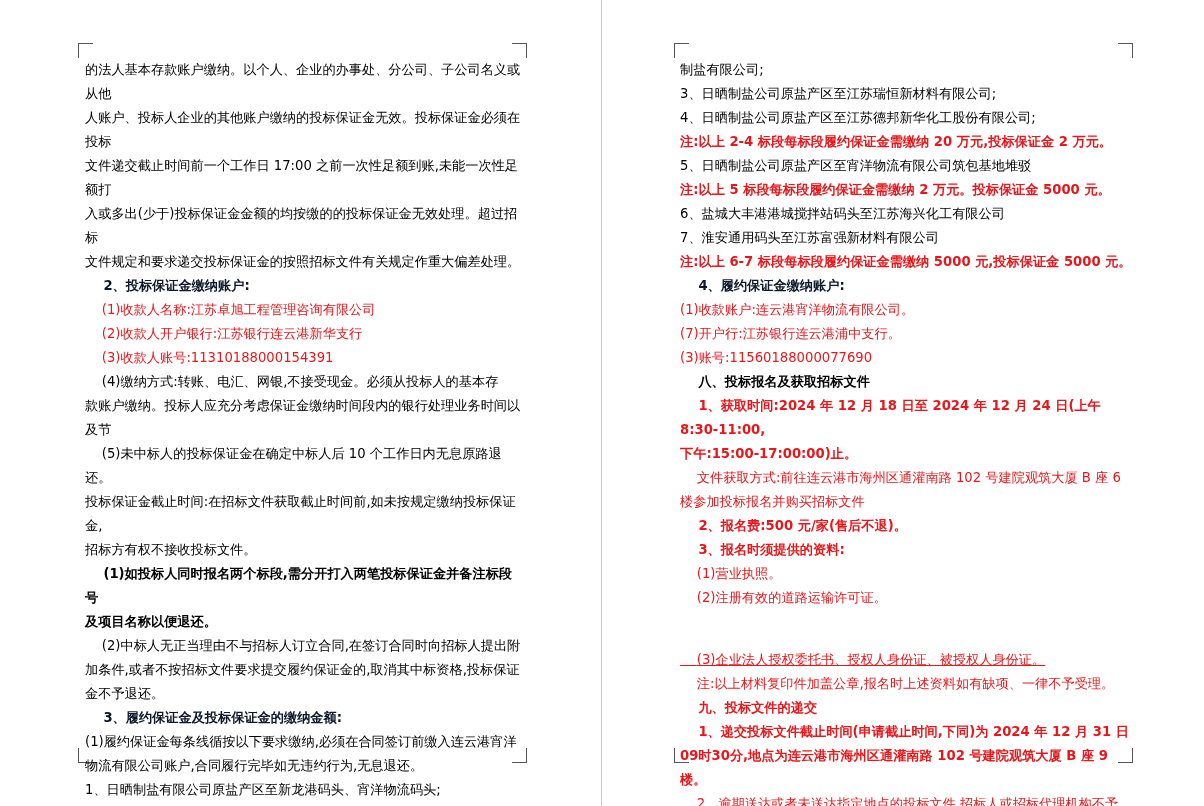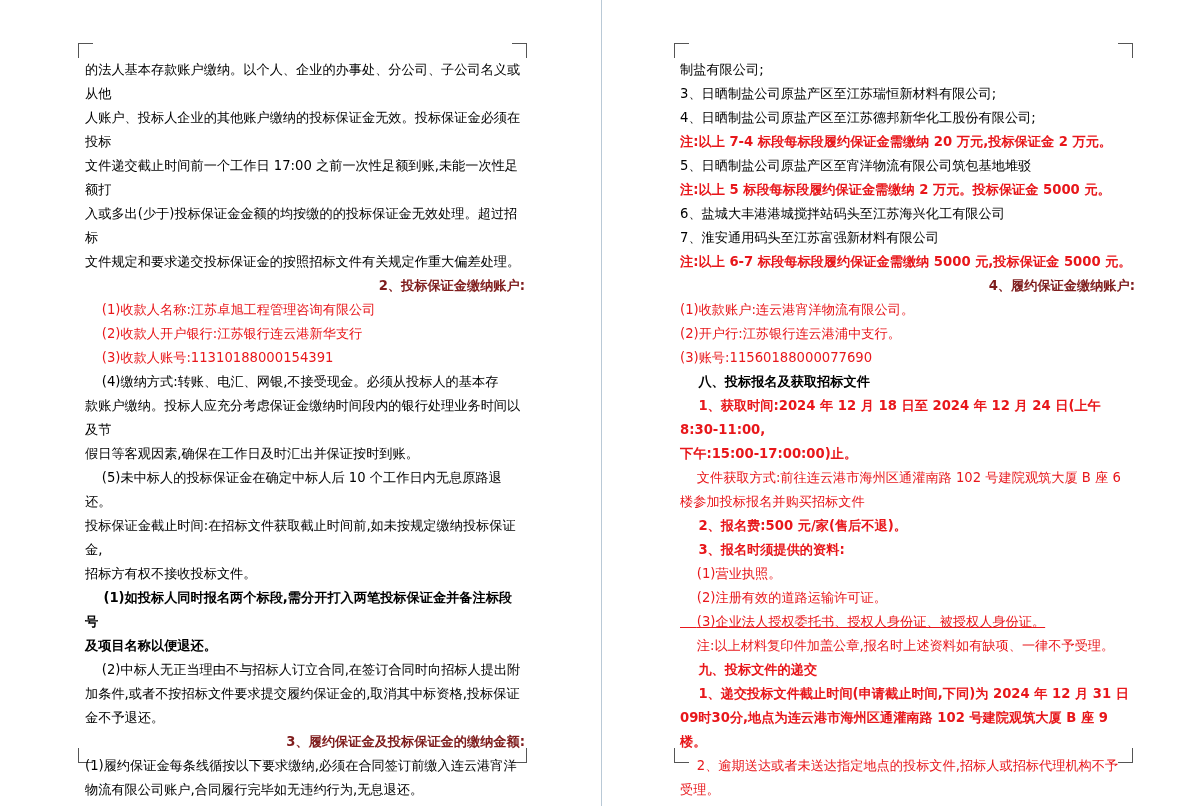--- a/index.html
+++ b/index.html
@@ -55,24 +55,24 @@
     font-family: "DejaVu Sans", sans-serif;
   }
   .col-left { left: 85px; width: 440px; }
 
   p {
     margin: 0;
     padding: 0;
     white-space: pre-wrap;
   }
   .red { color: #e8171b; }
-  .blue { color: #7f1d1d; text-align: right; }
+  .blue { color: #0f172a; }
   .black { color: #000000; }
   .bold { font-weight: bold; }
-  .u { text-decoration: underline; }
+  .u { text-decoration: underline; margin-top: 38px; }
 </style>
 </head>
 <body>
 
 <div class="page-wrap">
 
   <div class="page page-left">
     <div class="crop tl" style="left:78px; top:43px;"></div>
     <div class="crop tr" style="left:512px; top:43px;"></div>
     <div class="crop bl" style="left:78px; top:748px;"></div>
@@ -83,21 +83,20 @@
       <p class="black">人账户、投标人企业的其他账户缴纳的投标保证金无效。投标保证金必须在投标</p>
       <p class="black">文件递交截止时间前一个工作日 17:00 之前一次性足额到账,未能一次性足额打</p>
       <p class="black">入或多出(少于)投标保证金金额的均按缴的的投标保证金无效处理。超过招标</p>
       <p class="black">文件规定和要求递交投标保证金的按照招标文件有关规定作重大偏差处理。</p>
       <p class="blue bold">    2、投标保证金缴纳账户:</p>
       <p class="red">    (1)收款人名称:江苏卓旭工程管理咨询有限公司</p>
       <p class="red">    (2)收款人开户银行:江苏银行连云港新华支行</p>
       <p class="red">    (3)收款人账号:11310188000154391</p>
       <p class="black">    (4)缴纳方式:转账、电汇、网银,不接受现金。必须从投标人的基本存</p>
       <p class="black">款账户缴纳。投标人应充分考虑保证金缴纳时间段内的银行处理业务时间以及节</p>
-      <p class="black">假日等客观因素,确保在工作日及时汇出并保证按时到账。</p>
       <p class="black">    (5)未中标人的投标保证金在确定中标人后 10 个工作日内无息原路退还。</p>
       <p class="black">投标保证金截止时间:在招标文件获取截止时间前,如未按规定缴纳投标保证金,</p>
       <p class="black">招标方有权不接收投标文件。</p>
       <p class="black bold">    (1)如投标人同时报名两个标段,需分开打入两笔投标保证金并备注标段号</p>
       <p class="black bold">及项目名称以便退还。</p>
       <p class="black">    (2)中标人无正当理由不与招标人订立合同,在签订合同时向招标人提出附</p>
       <p class="black">加条件,或者不按招标文件要求提交履约保证金的,取消其中标资格,投标保证</p>
       <p class="black">金不予退还。</p>
       <p class="blue bold">    3、履约保证金及投标保证金的缴纳金额:</p>
       <p class="black">(1)履约保证金每条线循按以下要求缴纳,必须在合同签订前缴入连云港宵洋</p>
@@ -112,29 +111,29 @@
   <div class="page page-right">
     <div class="crop tl" style="left:72px; top:43px;"></div>
     <div class="crop tr" style="left:516px; top:43px;"></div>
     <div class="crop bl" style="left:72px; top:748px;"></div>
     <div class="crop br" style="left:516px; top:748px;"></div>
 
     <div class="body-col" style="left:78px; width:455px;">
       <p class="black">制盐有限公司;</p>
       <p class="black">3、日晒制盐公司原盐产区至江苏瑞恒新材料有限公司;</p>
       <p class="black">4、日晒制盐公司原盐产区至江苏德邦新华化工股份有限公司;</p>
-      <p class="red bold">注:以上 7-4 标段每标段履约保证金需缴纳 20 万元,投标保证金 2 万元。</p>
+      <p class="red bold">注:以上 2-4 标段每标段履约保证金需缴纳 20 万元,投标保证金 2 万元。</p>
       <p class="black">5、日晒制盐公司原盐产区至宵洋物流有限公司筑包基地堆驳</p>
       <p class="red bold">注:以上 5 标段每标段履约保证金需缴纳 2 万元。投标保证金 5000 元。</p>
       <p class="black">6、盐城大丰港港城搅拌站码头至江苏海兴化工有限公司</p>
       <p class="black">7、淮安通用码头至江苏富强新材料有限公司</p>
       <p class="red bold">注:以上 6-7 标段每标段履约保证金需缴纳 5000 元,投标保证金 5000 元。</p>
       <p class="blue bold">    4、履约保证金缴纳账户:</p>
       <p class="red compact">(1)收款账户:连云港宵洋物流有限公司。</p>
-      <p class="red compact">(2)开户行:江苏银行连云港浦中支行。</p>
+      <p class="red compact">(7)开户行:江苏银行连云港浦中支行。</p>
       <p class="red compact">(3)账号:11560188000077690</p>
       <p class="black bold">    八、投标报名及获取招标文件</p>
       <p class="red bold">    1、获取时间:2024 年 12 月 18 日至 2024 年 12 月 24 日(上午 8:30-11:00,</p>
       <p class="red bold">下午:15:00-17:00:00)止。</p>
       <p class="red">    文件获取方式:前往连云港市海州区通灌南路 102 号建院观筑大厦 B 座 6</p>
       <p class="red">楼参加投标报名并购买招标文件</p>
       <p class="red bold">    2、报名费:500 元/家(售后不退)。</p>
       <p class="red bold">    3、报名时须提供的资料:</p>
       <p class="red">    (1)营业执照。</p>
       <p class="red">    (2)注册有效的道路运输许可证。</p>

